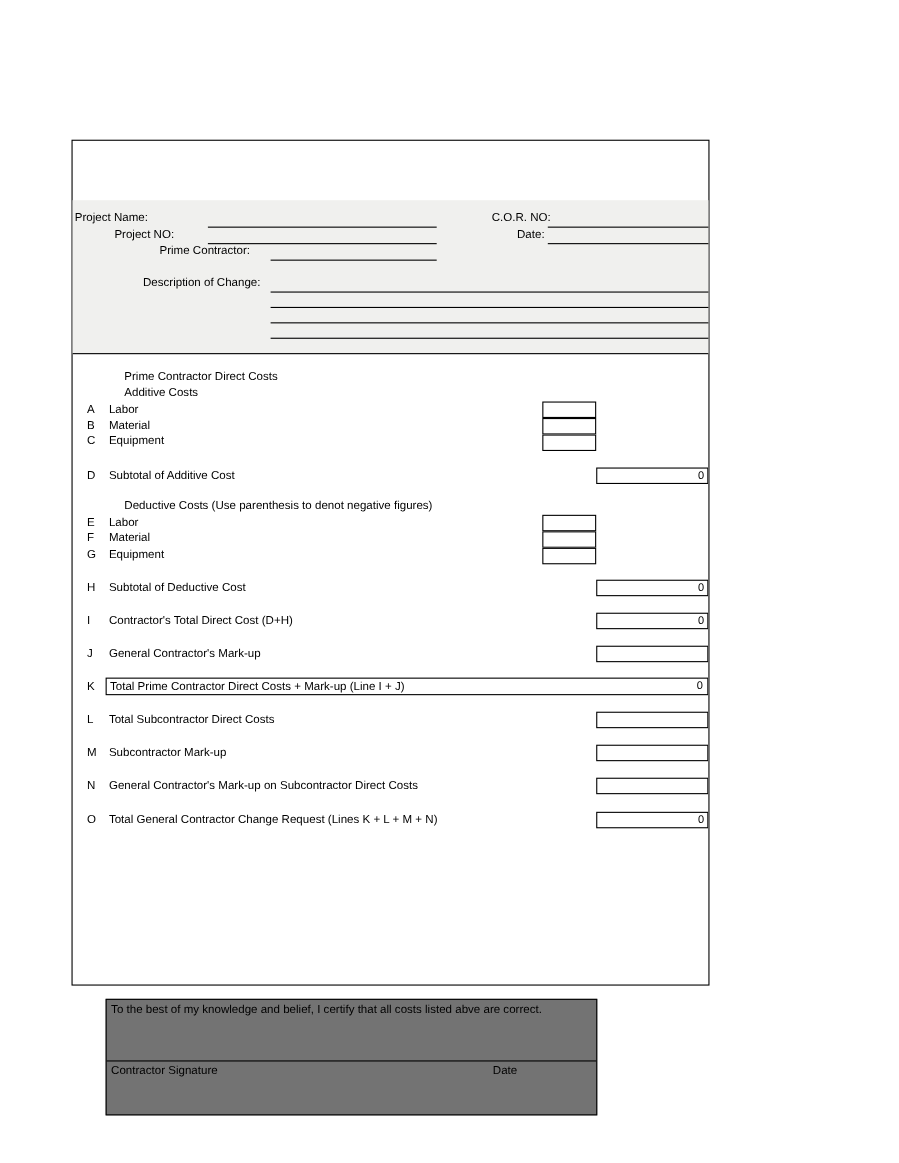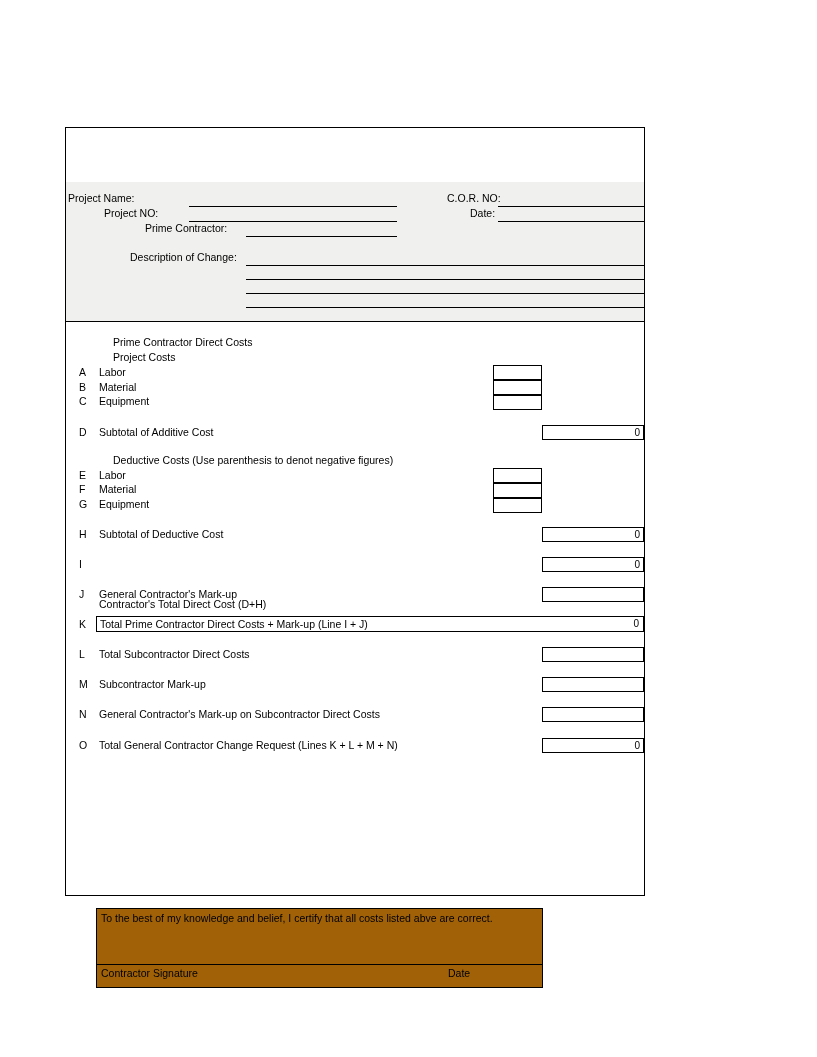--- a/index.html
+++ b/index.html
@@ -152,24 +152,24 @@
     top: 1px;
     font-size: 10px;
   }
 
   
   #cert-box {
     position: absolute;
     left: 30px;
     top: 586px;
     width: 447px;
-    height: 80px;
+    height: 106px;
     border: 1.2px solid #000000;
     box-sizing: border-box;
-    background: #a16207;
+    background: #737373;
     text-align: center;
   }
   #cert-text {
     position: absolute;
     left: 4px;
     top: 3px;
     font-size: 10.5px;
     white-space: nowrap;
   }
   #cert-divider {
@@ -219,21 +219,21 @@
     <span class="info-label" style="left:64px; top:69px;">Description of Change:</span>
     <div class="info-rule" style="left:180px; top:83px; width:398px;"></div>
     <div class="info-rule" style="left:180px; top:97px; width:398px;"></div>
     <div class="info-rule" style="left:180px; top:111px; width:398px;"></div>
     <div class="info-rule" style="left:180px; top:125px; width:398px;"></div>
   </div>
 
   <div id="cost-body">
 
     <span class="sec-head" style="top:14px;">Prime Contractor Direct Costs</span>
-    <span class="sec-head" style="top:29px;">Project Costs</span>
+    <span class="sec-head" style="top:29px;">Additive Costs</span>
 
     <span class="row-letter" style="top:44px;">A</span>
     <span class="row-label" style="top:44px;">Labor</span>
     <div class="entry-box" style="top:43px;"></div>
 
     <span class="row-letter" style="top:59px;">B</span>
     <span class="row-label" style="top:59px;">Material</span>
     <div class="entry-box" style="top:58px;"></div>
 
     <span class="row-letter" style="top:73px;">C</span>
@@ -256,21 +256,21 @@
 
     <span class="row-letter" style="top:176px;">G</span>
     <span class="row-label" style="top:176px;">Equipment</span>
     <div class="entry-box" style="top:176px;"></div>
 
     <span class="row-letter" style="top:206px;">H</span>
     <span class="row-label" style="top:206px;">Subtotal of Deductive Cost</span>
     <div class="total-box" style="top:205px;">0</div>
 
     <span class="row-letter" style="top:236px;">I</span>
-    <span class="row-label" style="top:236px;margin-top:40px;">Contractor's Total Direct Cost (D+H)</span>
+    <span class="row-label" style="top:236px;">Contractor's Total Direct Cost (D+H)</span>
     <div class="total-box" style="top:235px;">0</div>
 
     <span class="row-letter" style="top:266px;">J</span>
     <span class="row-label" style="top:266px;">General Contractor's Mark-up</span>
     <div class="total-box" style="top:265px;"></div>
 
     <span class="row-letter" style="top:296px;">K</span>
     <div class="kline-box" style="top:294px;">
       <span class="kline-label">Total Prime Contractor Direct Costs + Mark-up (Line I + J)</span>
       <span class="kline-value">0</span>

